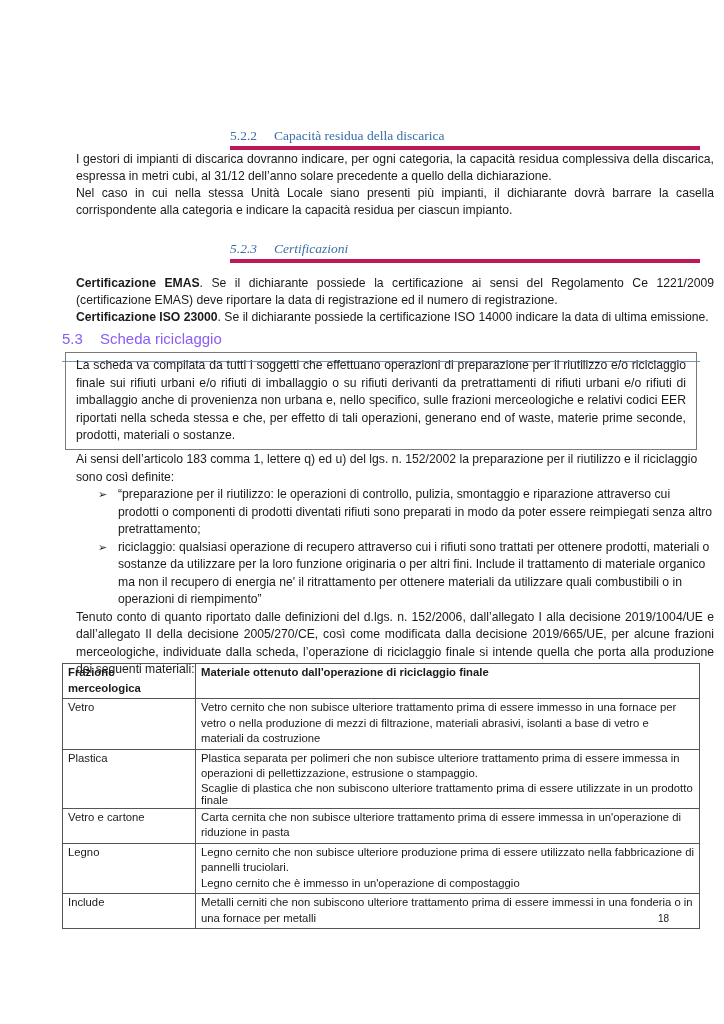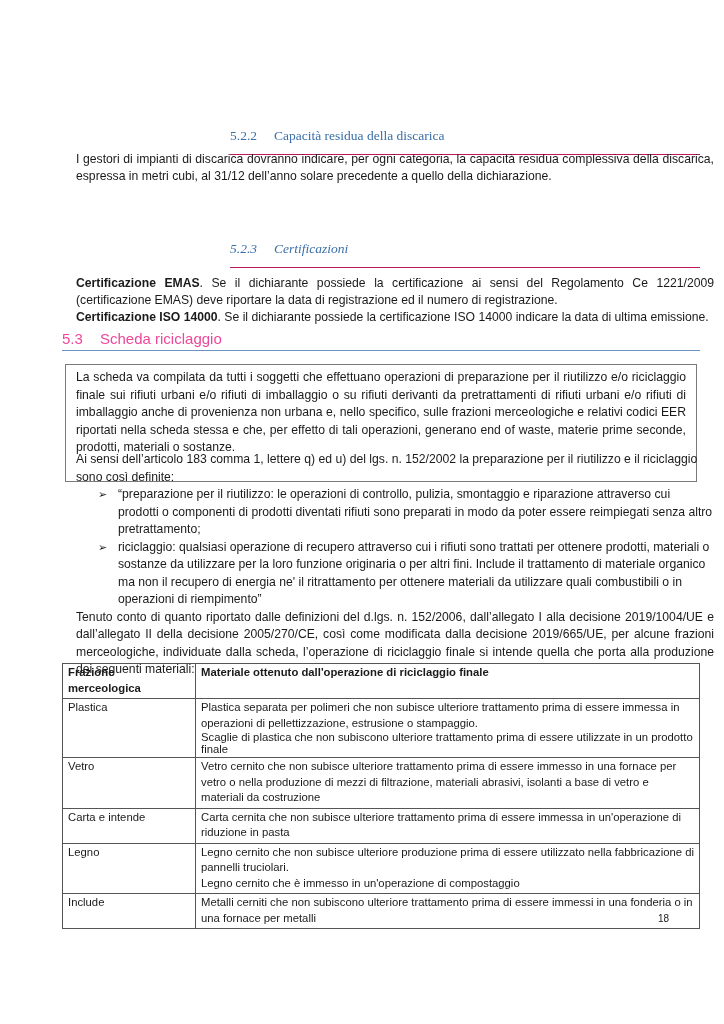--- a/index.html
+++ b/index.html
@@ -1,62 +1,63 @@
 <!DOCTYPE html>
 <html><head>
 <meta charset="utf-8">
 <style>
   html, body { margin:0; padding:0; background:#ffffff; }
   body { width:724px; height:1024px; position:relative; overflow:hidden;
          font-family:"Liberation Sans", sans-serif; color:#1a1a1a; }
   .page { position:absolute; left:0; top:0; width:724px; height:1024px; }
   .h3 { position:absolute; left:230px; width:470px;
         font-family:"Liberation Serif", serif; color:#3b6fa8; font-size:13.5px;
-        border-bottom:1px solid #be185d; padding-bottom:10px; }
+        border-bottom:4px solid #be185d; padding-bottom:2px; }
   .h3 .num { display:inline-block; width:44px; }
   .h2 { position:absolute; left:62px; width:638px;
-        font-family:"Liberation Sans", sans-serif; color:#ec4899; font-size:15px;
-        border-bottom:1.5px solid #6f93c0; padding-bottom:3px; }
+        font-family:"Liberation Sans", sans-serif; color:#8b5cf6; font-size:15px;
+        border-bottom:1.5px solid #6f93c0; padding-bottom:14px; }
   .h2 .num { display:inline-block; width:38px; }
   .para { position:absolute; left:76px; width:638px; font-size:12.2px; line-height:17px;
           text-align:justify; }
   .para p { margin:0; }
   .left { text-align:left; }
   b { font-weight:bold; }
-  .box { position:absolute; left:65px; top:352px; width:632px; height:118px;
+  .box { position:absolute; left:65px; top:352px; width:632px; height:98px;
          border:1.5px solid #7a7a7a; box-sizing:border-box; padding:4px 10px 0 10px;
-         font-size:12.2px; line-height:17.6px; text-align:justify;margin-top:12px; }
+         font-size:12.2px; line-height:17.6px; text-align:justify; }
   ul.defs { list-style:none; margin:0; padding:0; }
   ul.defs li { position:relative; padding-left:42px; }
   ul.defs li .bullet { position:absolute; left:22px; top:0; font-size:11px; }
   table.mat { position:absolute; left:62px; top:663px; width:638px; border-collapse:collapse;
               font-size:11.3px; line-height:15.5px; }
   table.mat td, table.mat th { border:1px solid #555; vertical-align:top; padding:1px 5px 2px 5px; text-align:left; }
   table.mat th { font-weight:bold; }
   table.mat td.c1, table.mat th.c1 { width:122px; }
   .page-num { position:absolute; left:658px; top:913px; font-size:10px; }
 </style>
 </head>
 <body>
 
 <div class="page">
 
   <div class="h3" style="top:128px;">
     <span class="num">5.2.2</span><span>Capacità residua della discarica</span>
   </div>
   <div class="para" style="top:151px;">
     <p>I gestori di impianti di discarica dovranno indicare, per ogni categoria, la capacità residua complessiva della discarica, espressa in metri cubi, al 31/12 dell’anno solare precedente a quello della dichiarazione.</p>
+    <p>Nel caso in cui nella stessa Unità Locale siano presenti più impianti, il dichiarante dovrà barrare la casella corrispondente alla categoria e indicare la capacità residua per ciascun impianto.</p>
   </div>
 
   <div class="h3" style="top:241px;font-style:italic;">
     <span class="num">5.2.3</span><span>Certificazioni</span>
   </div>
   <div class="para" style="top:251px;margin-top:24px;">
     <p><b>Certificazione EMAS</b><span>. Se il dichiarante possiede la certificazione ai sensi del Regolamento Ce 1221/2009 (certificazione EMAS) deve riportare la data di registrazione ed il numero di registrazione.</span></p>
-    <p class="left"><b>Certificazione ISO 14000</b><span>. Se il dichiarante possiede la certificazione ISO 14000 indicare la data di ultima emissione.</span></p>
+    <p class="left"><b>Certificazione ISO 23000</b><span>. Se il dichiarante possiede la certificazione ISO 14000 indicare la data di ultima emissione.</span></p>
   </div>
 
   <div class="h2" style="top:330px;">
     <span class="num">5.3</span><span>Scheda riciclaggio</span>
   </div>
 
   <div class="box">
     <span>La scheda va compilata da tutti i soggetti che effettuano operazioni di preparazione per  il riutilizzo  e/o riciclaggio finale sui rifiuti urbani e/o rifiuti di imballaggio o su rifiuti derivanti da pretrattamenti di rifiuti urbani e/o rifiuti di imballaggio anche di provenienza non urbana e, nello specifico, sulle frazioni merceologiche e relativi codici EER riportati nella scheda stessa e che, per effetto di tali operazioni, generano end of waste, materie prime seconde, prodotti, materiali o sostanze.</span>
   </div>
 
@@ -69,32 +70,32 @@
     <p style="text-align:justify;">Tenuto conto di quanto riportato dalle definizioni del d.lgs. n. 152/2006, dall’allegato I alla decisione 2019/1004/UE e dall’allegato II della decisione   2005/270/CE, così come modificata dalla decisione 2019/665/UE, per alcune frazioni merceologiche, individuate dalla scheda, l’operazione di riciclaggio finale si intende quella che porta alla produzione dei seguenti materiali:</p>
   </div>
 
   <table class="mat">
     <tbody>
         <tr>
       <th class="c1">Frazione merceologica</th>
       <th>Materiale ottenuto dall'operazione di riciclaggio finale</th>
     </tr>
     <tr>
+      <td class="c1">Vetro</td>
+      <td>Vetro cernito che non subisce ulteriore trattamento prima di essere immesso in una fornace per vetro o nella produzione di mezzi di filtrazione, materiali abrasivi, isolanti a base di vetro e materiali da costruzione</td>
+    </tr>
+    <tr>
       <td class="c1">Plastica</td>
       <td>
             <div>Plastica separata per polimeri che non subisce ulteriore trattamento prima di essere immessa in operazioni di pellettizzazione, estrusione o stampaggio.</div>
             <div style="line-height:12px;">Scaglie di plastica che non subiscono ulteriore trattamento prima di essere utilizzate in un prodotto finale</div>
           </td>
     </tr>
     <tr>
-      <td class="c1">Vetro</td>
-      <td>Vetro cernito che non subisce ulteriore trattamento prima di essere immesso in una fornace per vetro o nella produzione di mezzi di filtrazione, materiali abrasivi, isolanti a base di vetro e materiali da costruzione</td>
-    </tr>
-    <tr>
-      <td class="c1">Carta e intende</td>
+      <td class="c1">Vetro e cartone</td>
       <td>Carta cernita che non subisce ulteriore trattamento prima di essere immessa in un'operazione di riduzione in pasta</td>
     </tr>
     <tr>
       <td class="c1">Legno</td>
       <td>
             <div>Legno cernito che non subisce ulteriore produzione prima di essere utilizzato nella fabbricazione di pannelli truciolari.</div>
             <div>Legno cernito che è immesso in un'operazione di compostaggio</div>
           </td>
     </tr>
     <tr>

